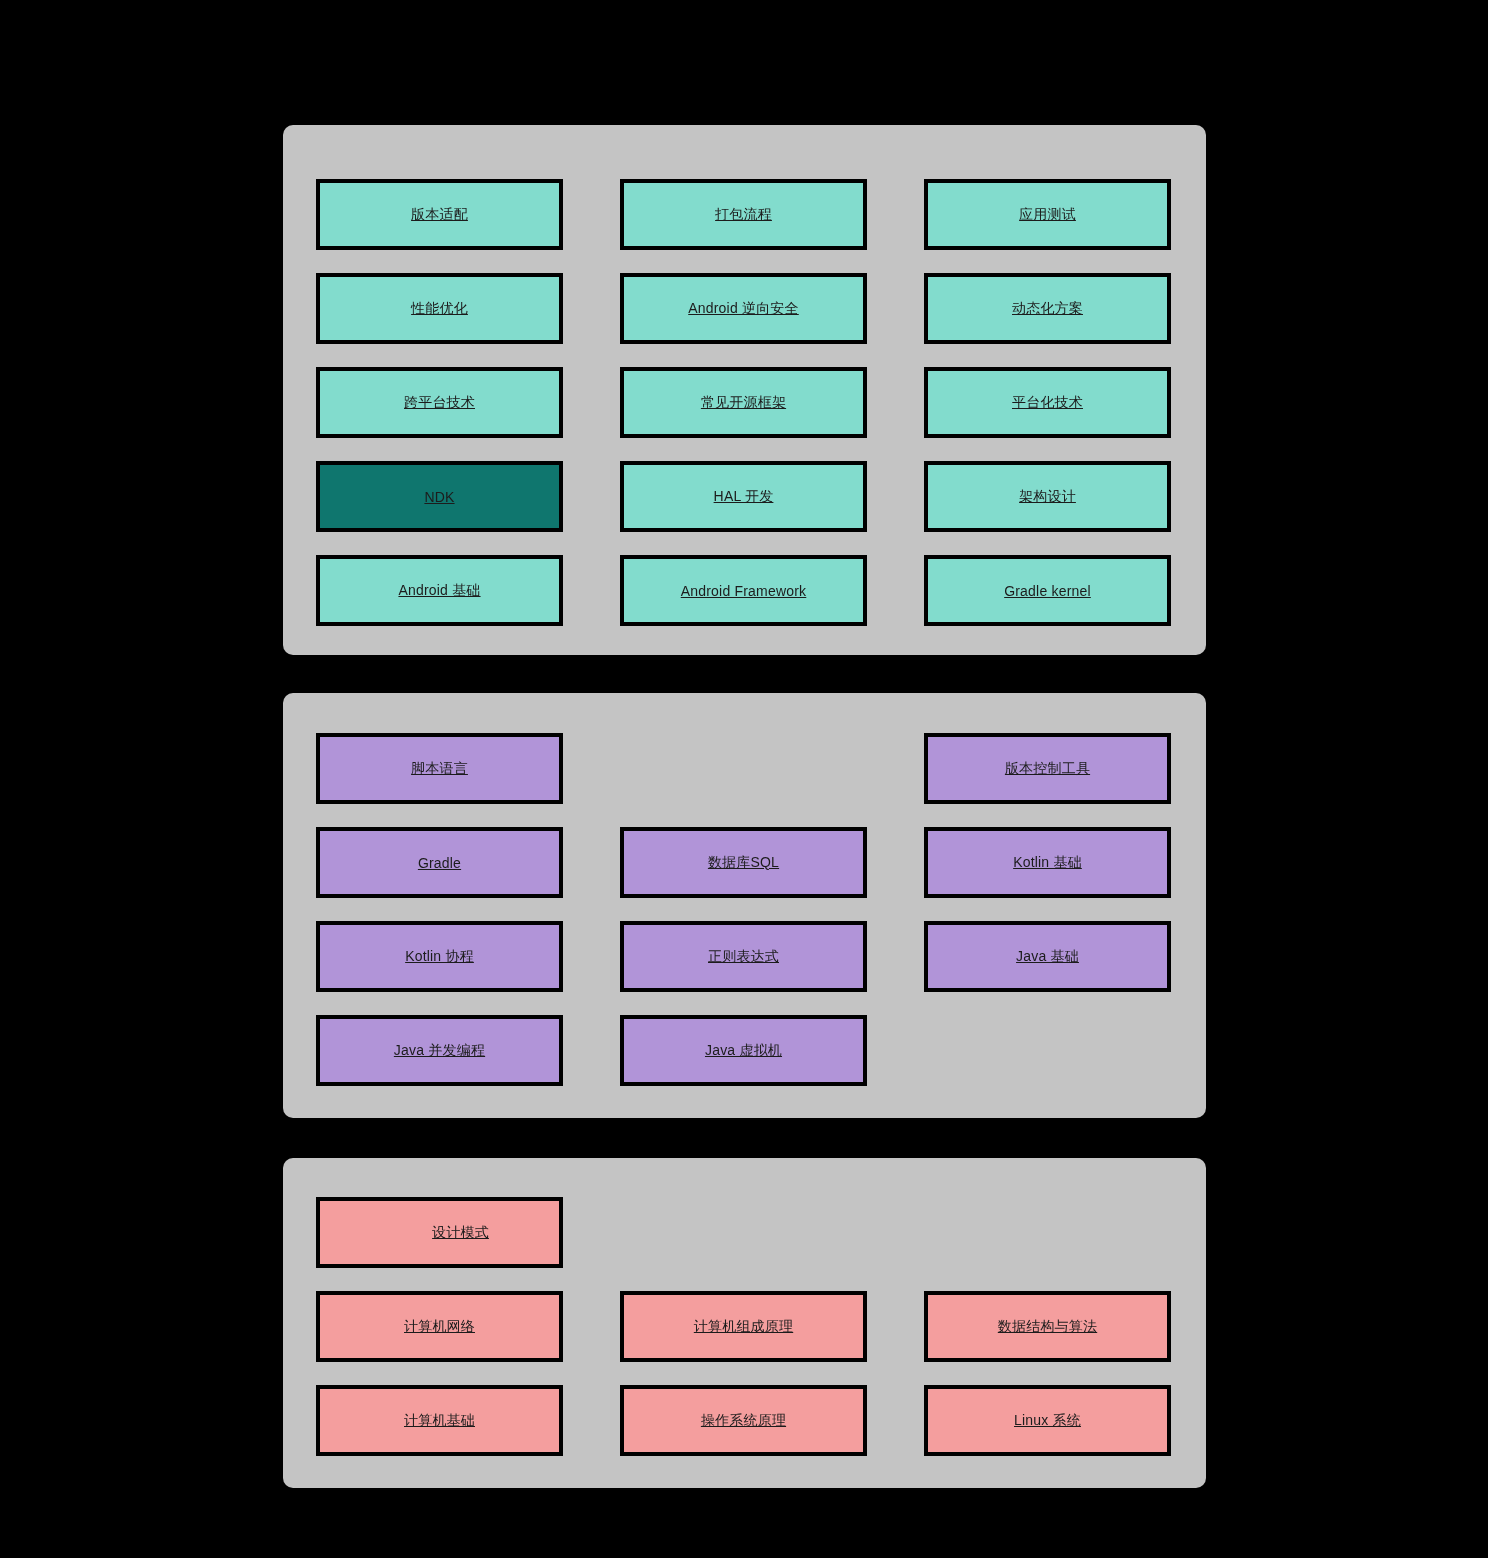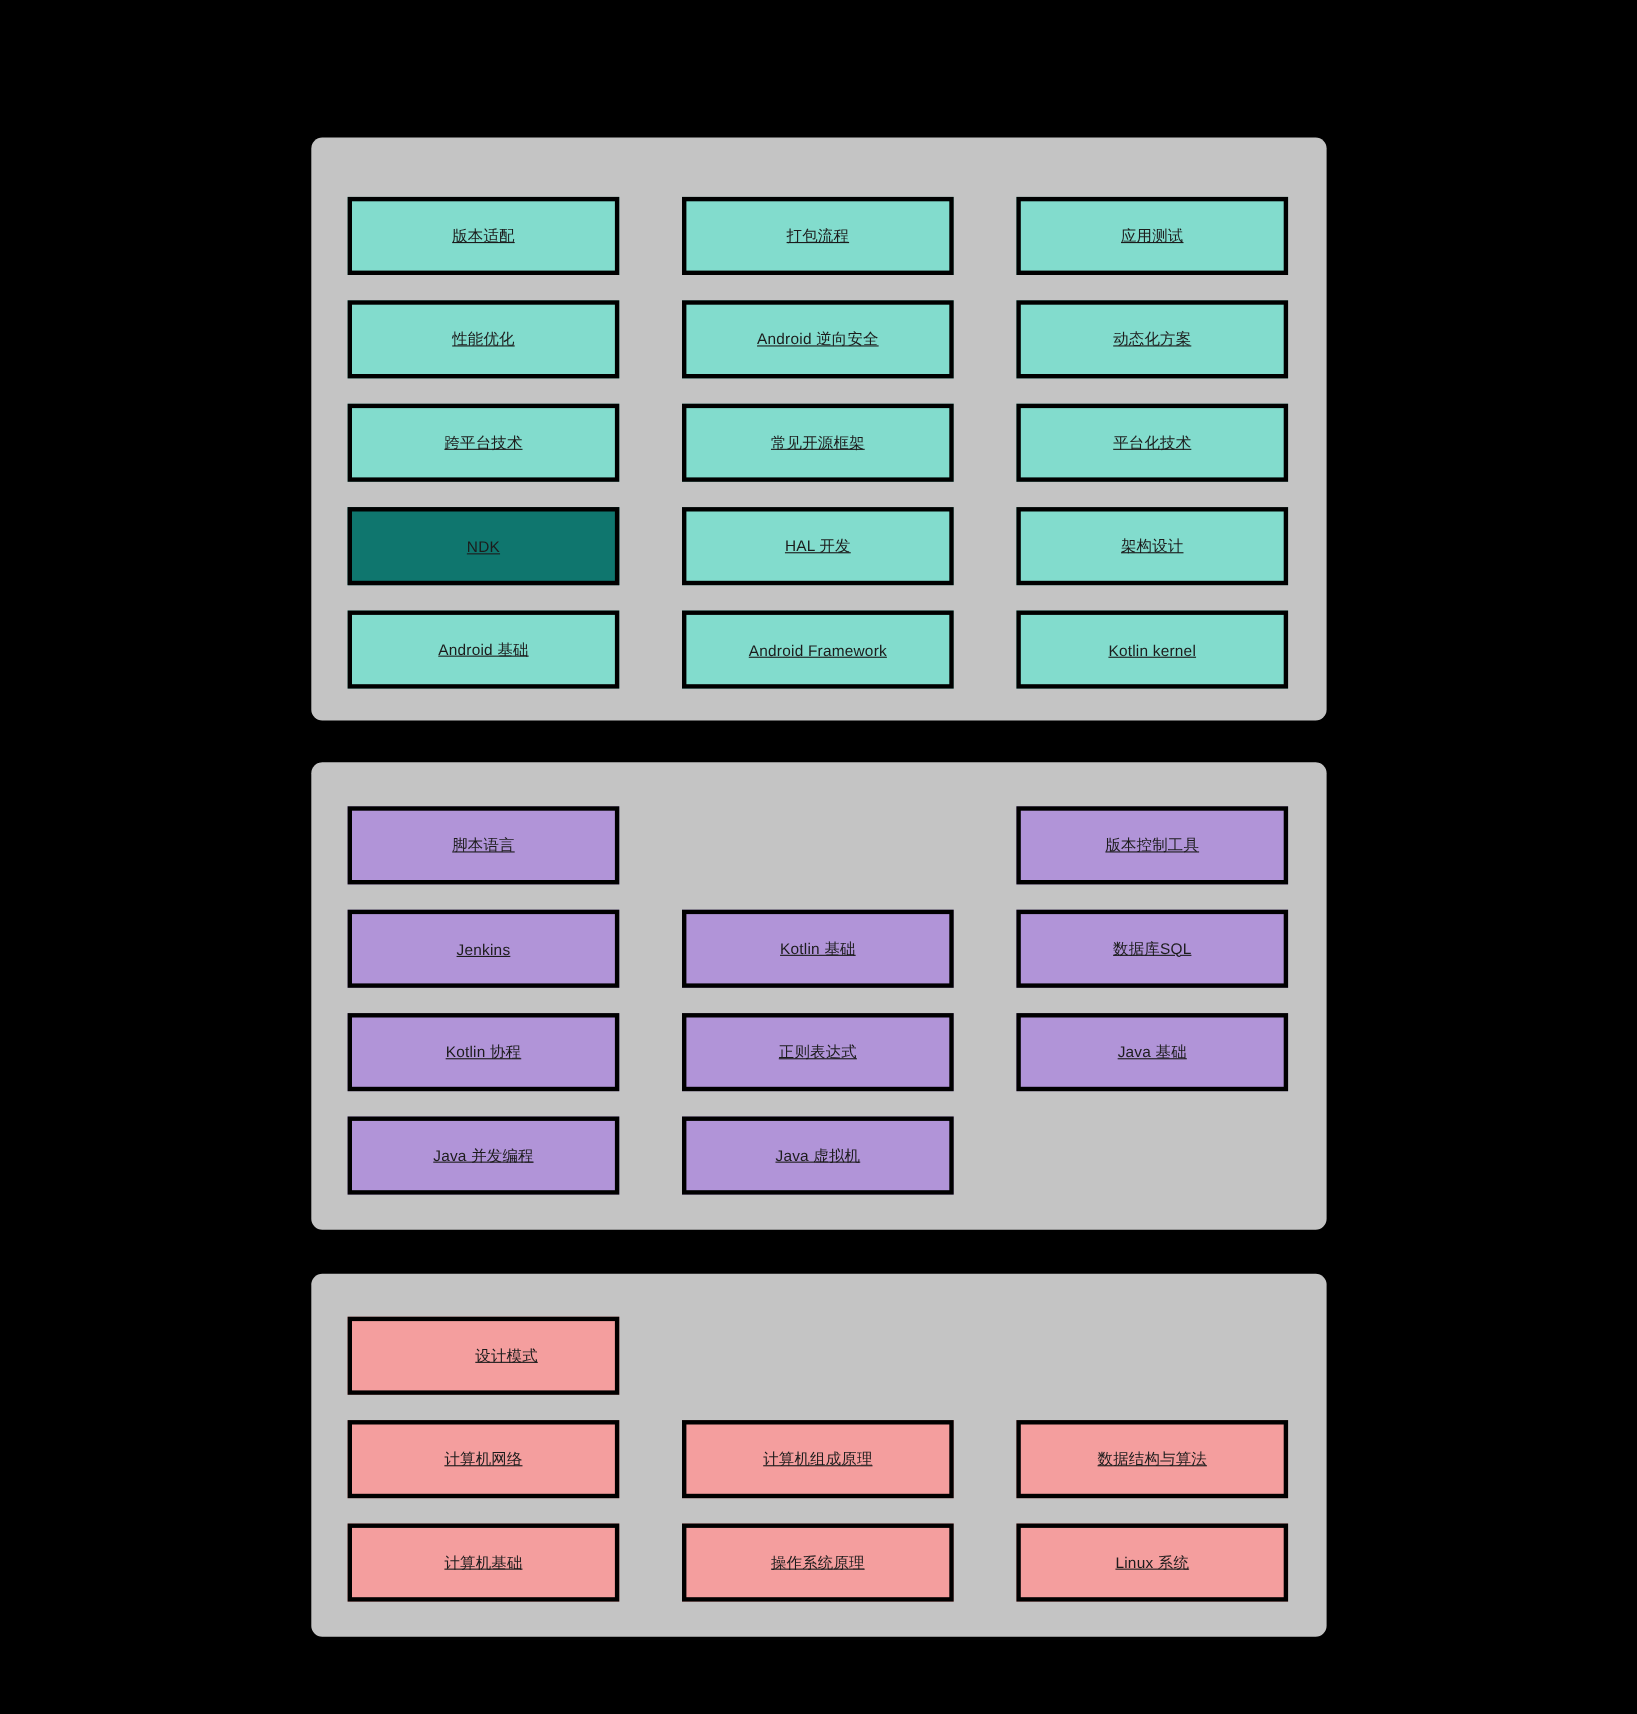--- a/index.html
+++ b/index.html
@@ -55,32 +55,32 @@
       <div class="box" style="background: rgb(130, 220, 205); border-color: rgb(0, 0, 0); color: rgb(28, 28, 28);">Android 逆向安全</div>
       <div class="box" style="background: rgb(130, 220, 205); border-color: rgb(0, 0, 0); color: rgb(28, 28, 28);">动态化方案</div>
       <div class="box" style="background: rgb(130, 220, 205); border-color: rgb(0, 0, 0); color: rgb(28, 28, 28);">跨平台技术</div>
       <div class="box" style="background: rgb(130, 220, 205); border-color: rgb(0, 0, 0); color: rgb(28, 28, 28);">常见开源框架</div>
       <div class="box" style="background: rgb(130, 220, 205); border-color: rgb(0, 0, 0); color: rgb(28, 28, 28);">平台化技术</div>
       <div class="box" style="background: #0f766e; border-color: rgb(0, 0, 0); color: rgb(28, 28, 28);">NDK</div>
       <div class="box" style="background: rgb(130, 220, 205); border-color: rgb(0, 0, 0); color: rgb(28, 28, 28);">HAL 开发</div>
       <div class="box" style="background: rgb(130, 220, 205); border-color: rgb(0, 0, 0); color: rgb(28, 28, 28);">架构设计</div>
       <div class="box" style="background: rgb(130, 220, 205); border-color: rgb(0, 0, 0); color: rgb(28, 28, 28);">Android 基础</div>
       <div class="box" style="background: rgb(130, 220, 205); border-color: rgb(0, 0, 0); color: rgb(28, 28, 28);">Android Framework</div>
-      <div class="box" style="background: rgb(130, 220, 205); border-color: rgb(0, 0, 0); color: rgb(28, 28, 28);">Kotlin kernel</div>
+      <div class="box" style="background: rgb(130, 220, 205); border-color: rgb(0, 0, 0); color: rgb(28, 28, 28);">Gradle kernel</div>
     </div>
 </section>
 
 <section class="panel panel-middle" style="background: rgb(196, 196, 196);">
   <div class="grid">
       <div class="box" style="background: rgb(177, 148, 216); border-color: rgb(0, 0, 0); color: rgb(28, 28, 28);">脚本语言</div>
       <div class="box empty"></div>
       <div class="box" style="background: rgb(177, 148, 216); border-color: rgb(0, 0, 0); color: rgb(28, 28, 28);">版本控制工具</div>
-      <div class="box" style="background: rgb(177, 148, 216); border-color: rgb(0, 0, 0); color: rgb(28, 28, 28);">Jenkins</div>
+      <div class="box" style="background: rgb(177, 148, 216); border-color: rgb(0, 0, 0); color: rgb(28, 28, 28);">Gradle</div>
+      <div class="box" style="background: rgb(177, 148, 216); border-color: rgb(0, 0, 0); color: rgb(28, 28, 28);">数据库SQL</div>
       <div class="box" style="background: rgb(177, 148, 216); border-color: rgb(0, 0, 0); color: rgb(28, 28, 28);">Kotlin 基础</div>
-      <div class="box" style="background: rgb(177, 148, 216); border-color: rgb(0, 0, 0); color: rgb(28, 28, 28);">数据库SQL</div>
       <div class="box" style="background: rgb(177, 148, 216); border-color: rgb(0, 0, 0); color: rgb(28, 28, 28);">Kotlin 协程</div>
       <div class="box" style="background: rgb(177, 148, 216); border-color: rgb(0, 0, 0); color: rgb(28, 28, 28);">正则表达式</div>
       <div class="box" style="background: rgb(177, 148, 216); border-color: rgb(0, 0, 0); color: rgb(28, 28, 28);">Java 基础</div>
       <div class="box" style="background: rgb(177, 148, 216); border-color: rgb(0, 0, 0); color: rgb(28, 28, 28);">Java 并发编程</div>
       <div class="box" style="background: rgb(177, 148, 216); border-color: rgb(0, 0, 0); color: rgb(28, 28, 28);">Java 虚拟机</div>
     </div>
 </section>
 
 <section class="panel panel-bottom" style="background: rgb(196, 196, 196);">
   <div class="grid">

